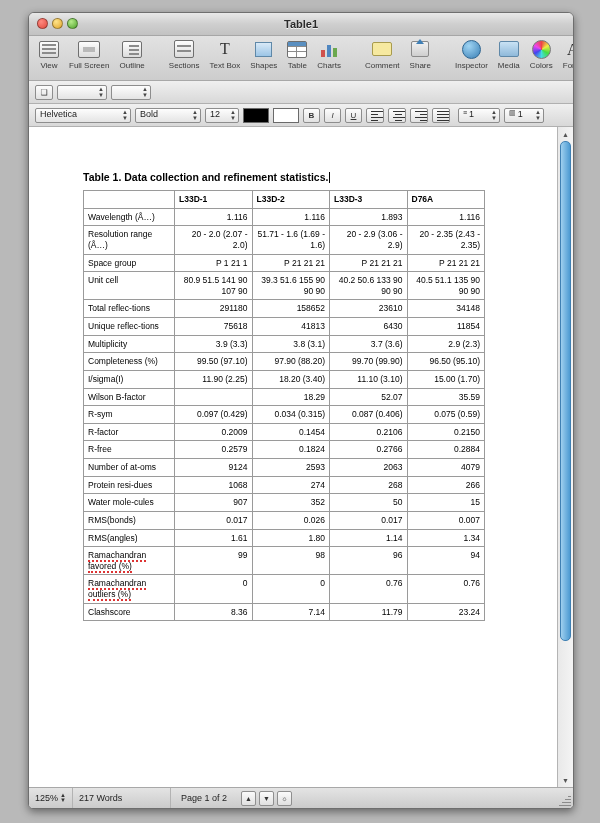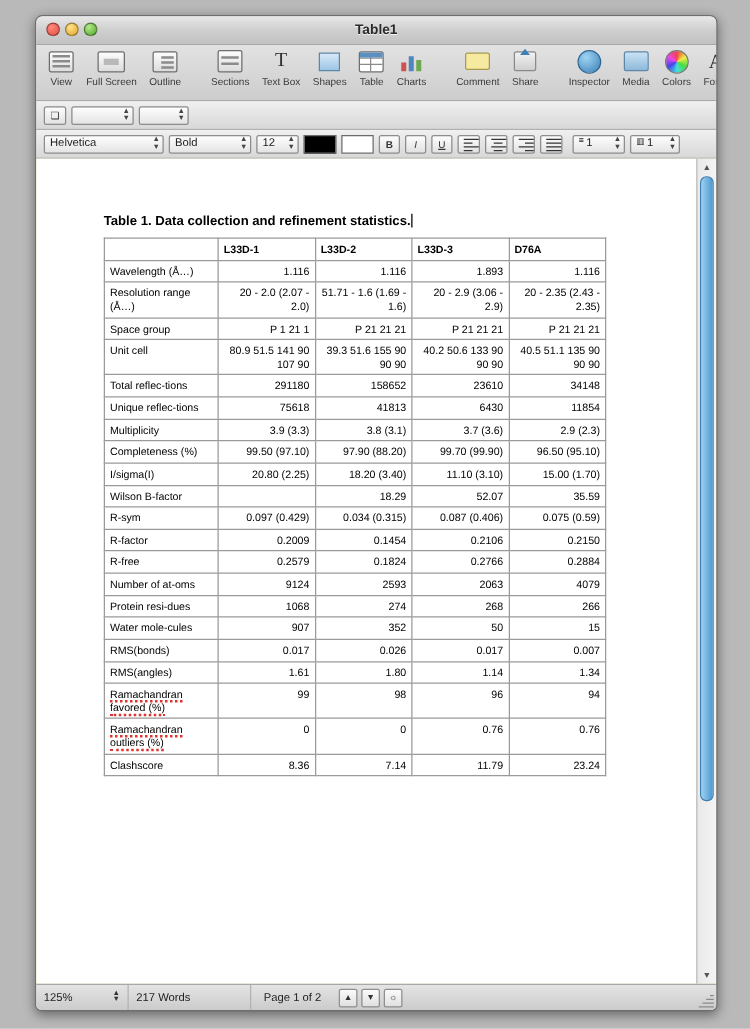--- a/index.html
+++ b/index.html
@@ -258,21 +258,21 @@
     flex: 0 0 auto;
     position: relative;
   }
   .sb-cell {
     height: 100%;
     display: flex; align-items: center;
     padding: 0 6px;
     border-right: 1px solid #b3b3b3;
     box-sizing: border-box;
   }
-  .sb-zoom { width: 74px; justify-content: space-between; }
+  .sb-zoom { width: 44px; justify-content: space-between; }
   .sb-words { width: 98px; }
   .sb-pages { flex: 0 0 auto; padding-left: 10px; border-right: none; }
   .stepper {
     display: inline-flex; flex-direction: column;
     line-height: 5px; font-size: 6px; color: #333;
   }
   .nav-arrows {
     display: inline-flex; gap: 3px; align-items: center;
     margin-left: 14px;
   }
@@ -581,21 +581,21 @@
               </tr>
             <tr>
                 <td class="rowhdr">Completeness (%)</td>
                 <td class="num">99.50 (97.10)</td>
                 <td class="num">97.90 (88.20)</td>
                 <td class="num">99.70 (99.90)</td>
                 <td class="num">96.50 (95.10)</td>
               </tr>
             <tr>
                 <td class="rowhdr">I/sigma(I)</td>
-                <td class="num">20.80 (2.25)</td>
+                <td class="num">11.90 (2.25)</td>
                 <td class="num">18.20 (3.40)</td>
                 <td class="num">11.10 (3.10)</td>
                 <td class="num">15.00 (1.70)</td>
               </tr>
             <tr>
                 <td class="rowhdr">Wilson B-factor</td>
                 <td class="num"></td>
                 <td class="num">18.29</td>
                 <td class="num">52.07</td>
                 <td class="num">35.59</td>

